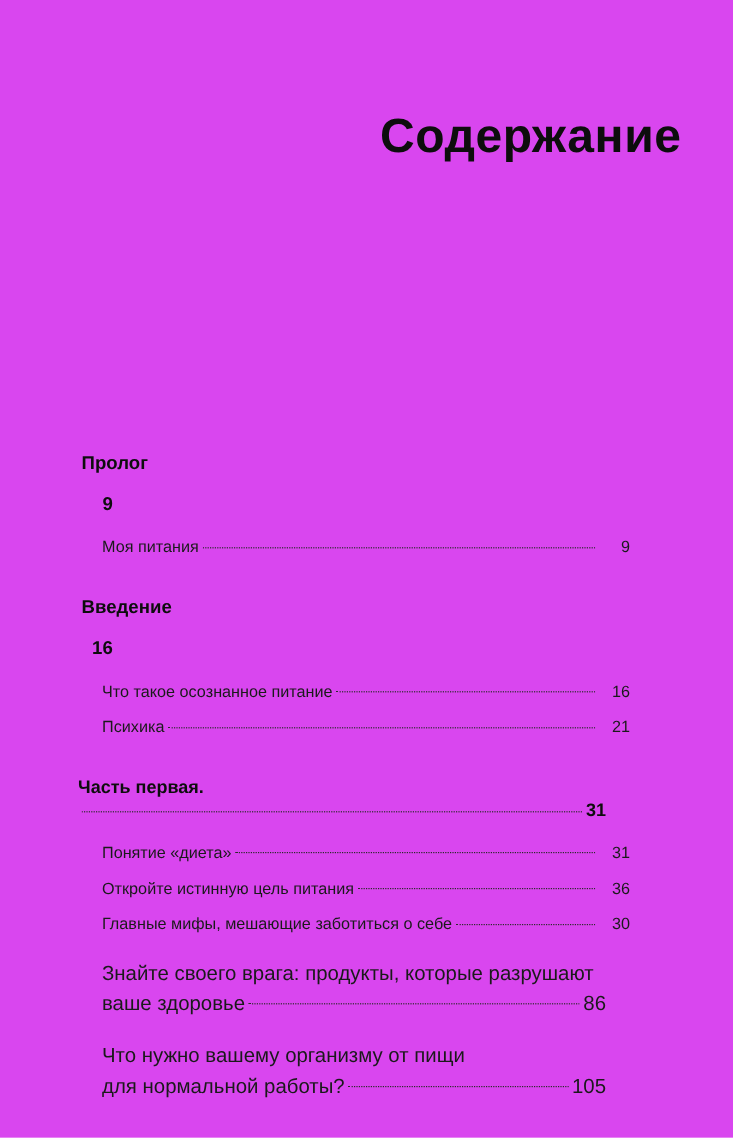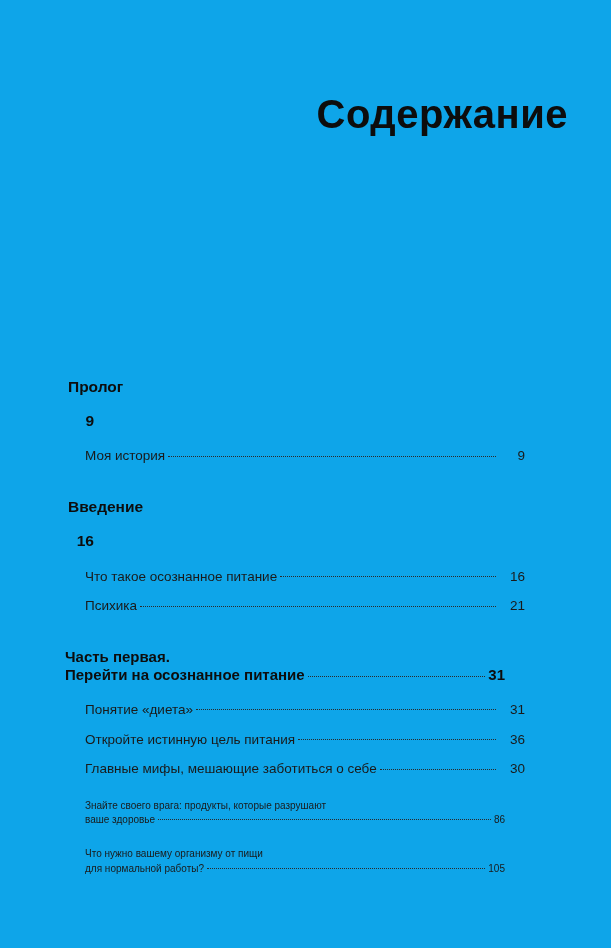--- a/index.html
+++ b/index.html
@@ -15,21 +15,21 @@
     position: relative;
     overflow: hidden;
   }
 
   .page {
     position: absolute;
     left: 0;
     top: 0;
     width: 611px;
     height: 948px;
-    background: #0ea5e9;
+    background: #d946ef;
   }
 
   .page-title {
     position: absolute;
     right: 43px;
     top: 92px;
     font-size: 40px;
     font-weight: bold;
     letter-spacing: 0.5px;
     color: #0d0d0d;
@@ -104,21 +104,21 @@
     font-weight: normal;
     color: #1a1a1a;
     padding-left: 20px;
   }
   .level2 .page-num {
     min-width: 26px;
   }
 
   .level2-wrap {
     padding-left: 20px;
-    font-size: 10px;
+    font-size: 17px;
     color: #1a1a1a;
   }
   .level2-wrap .firstline {
     display: block;
     line-height: 1.55;
   }
   .level2-wrap .entry {
     padding-left: 0;
   }
   .sp-12 { height: 12px; }
@@ -137,21 +137,21 @@
 
     <div class="entry level1">
       <span class="label">Пролог</span>
       <span class="leader"></span>
       <span class="page-num">9</span>
     </div>
 
     <div class="sp-16"></div>
 
     <div class="entry level2">
-      <span class="label">Моя история</span>
+      <span class="label">Моя питания</span>
       <span class="leader"></span>
       <span class="page-num">9</span>
     </div>
 
     <div class="sp-34"></div>
 
     <div class="entry level1">
       <span class="label">Введение</span>
       <span class="leader"></span>
       <span class="page-num">16</span>
@@ -171,21 +171,20 @@
       <span class="label">Психика</span>
       <span class="leader"></span>
       <span class="page-num">21</span>
     </div>
 
     <div class="sp-34"></div>
 
     <div class="level1-multiline">
       <span class="firstline">Часть первая.</span>
       <div class="entry">
-        <span class="label">Перейти на осознанное питание</span>
         <span class="leader"></span>
         <span class="page-num">31</span>
       </div>
     </div>
 
     <div class="sp-16"></div>
 
     <div class="entry level2">
       <span class="label">Понятие «диета»</span>
       <span class="leader"></span>

